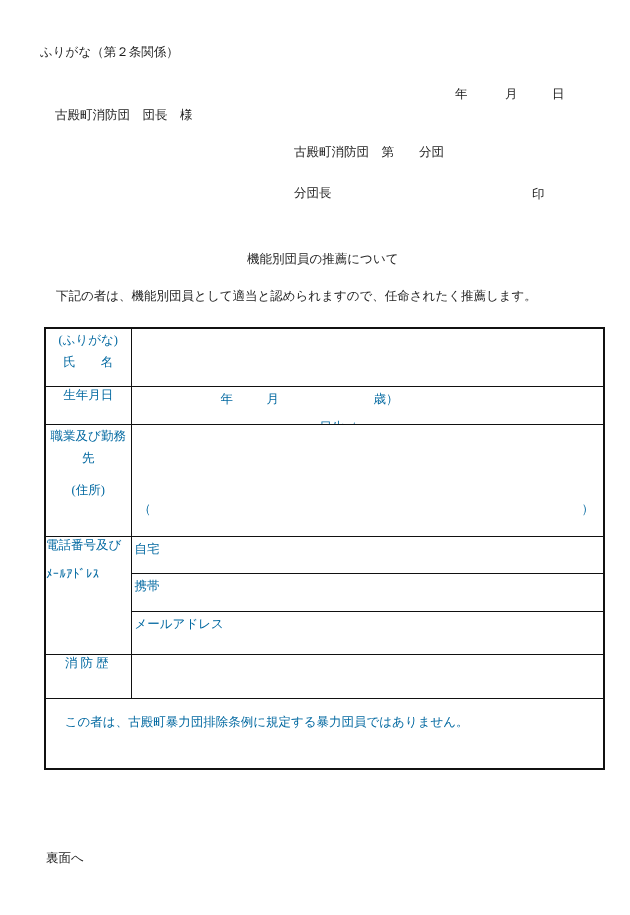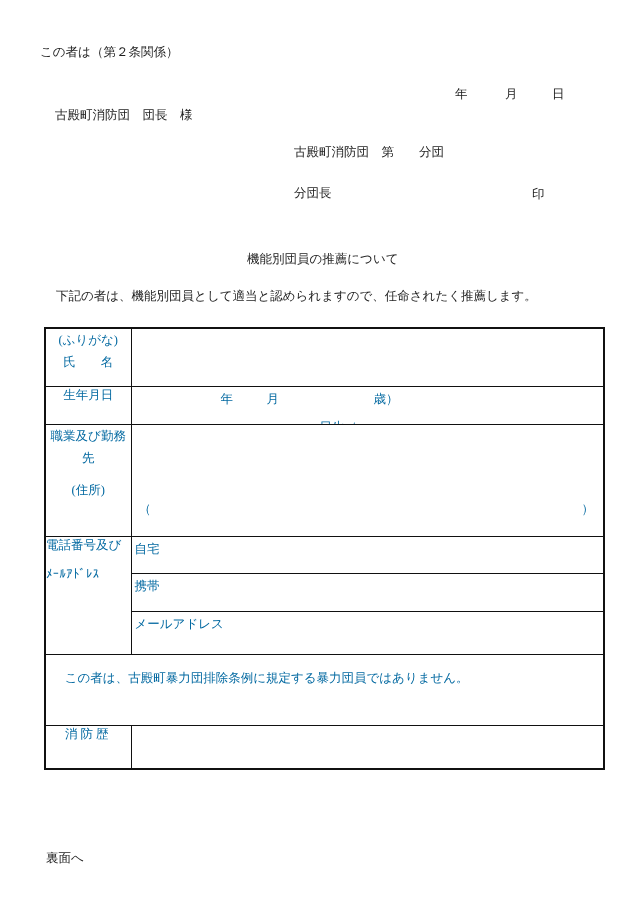--- a/index.html
+++ b/index.html
@@ -48,21 +48,21 @@
   .sub1 { height: 37px; }
   .sub2 { height: 38px; }
   .sub3 { height: 42px; }
 
   .decl { padding: 17px 0 0 15px; white-space: pre; }
   .small-kana { letter-spacing: 0.5px; }
 </style>
 </head>
 <body>
 
-<div class="abs" style="left:40px; top:45px;">この者は（第２条関係）</div>
+<div class="abs" style="left:40px; top:45px;">ふりがな（第２条関係）</div>
 
 <span class="abs" style="left:455px; top:87px;">年</span>
 <span class="abs" style="left:505px; top:87px;">月</span>
 <span class="abs" style="left:552px; top:87px;">日</span>
 
 <div class="abs" style="left:55px; top:108px;">古殿町消防団　団長　様</div>
 
 <div class="abs" style="left:294px; top:145px;">古殿町消防団　第　　分団</div>
 
 <div class="abs" style="left:294px; top:186px;">分団長</div>
@@ -123,28 +123,28 @@
       </div>
       <div class="subrow sub2">
         <span>携帯</span>
       </div>
       <div class="subrow sub3">
         <span>メールアドレス</span>
       </div>
     </td>
   </tr>
 
-  <tr style="height:71px;">
-    <td colspan="2" class="decl">
-      <span>この者は、古殿町暴力団排除条例に規定する暴力団員ではありません。</span>
-    </td>
-  </tr>
-
   <tr style="height:44px;">
     <td class="r6-label">
       <span>消防歴</span>
     </td>
     <td></td>
+  </tr>
+
+  <tr style="height:71px;">
+    <td colspan="2" class="decl">
+      <span>この者は、古殿町暴力団排除条例に規定する暴力団員ではありません。</span>
+    </td>
   </tr>
 </tbody>
   </table>
 
 <div class="abs" style="left:46px; top:851px;">裏面へ</div>
 
 </body></html>

